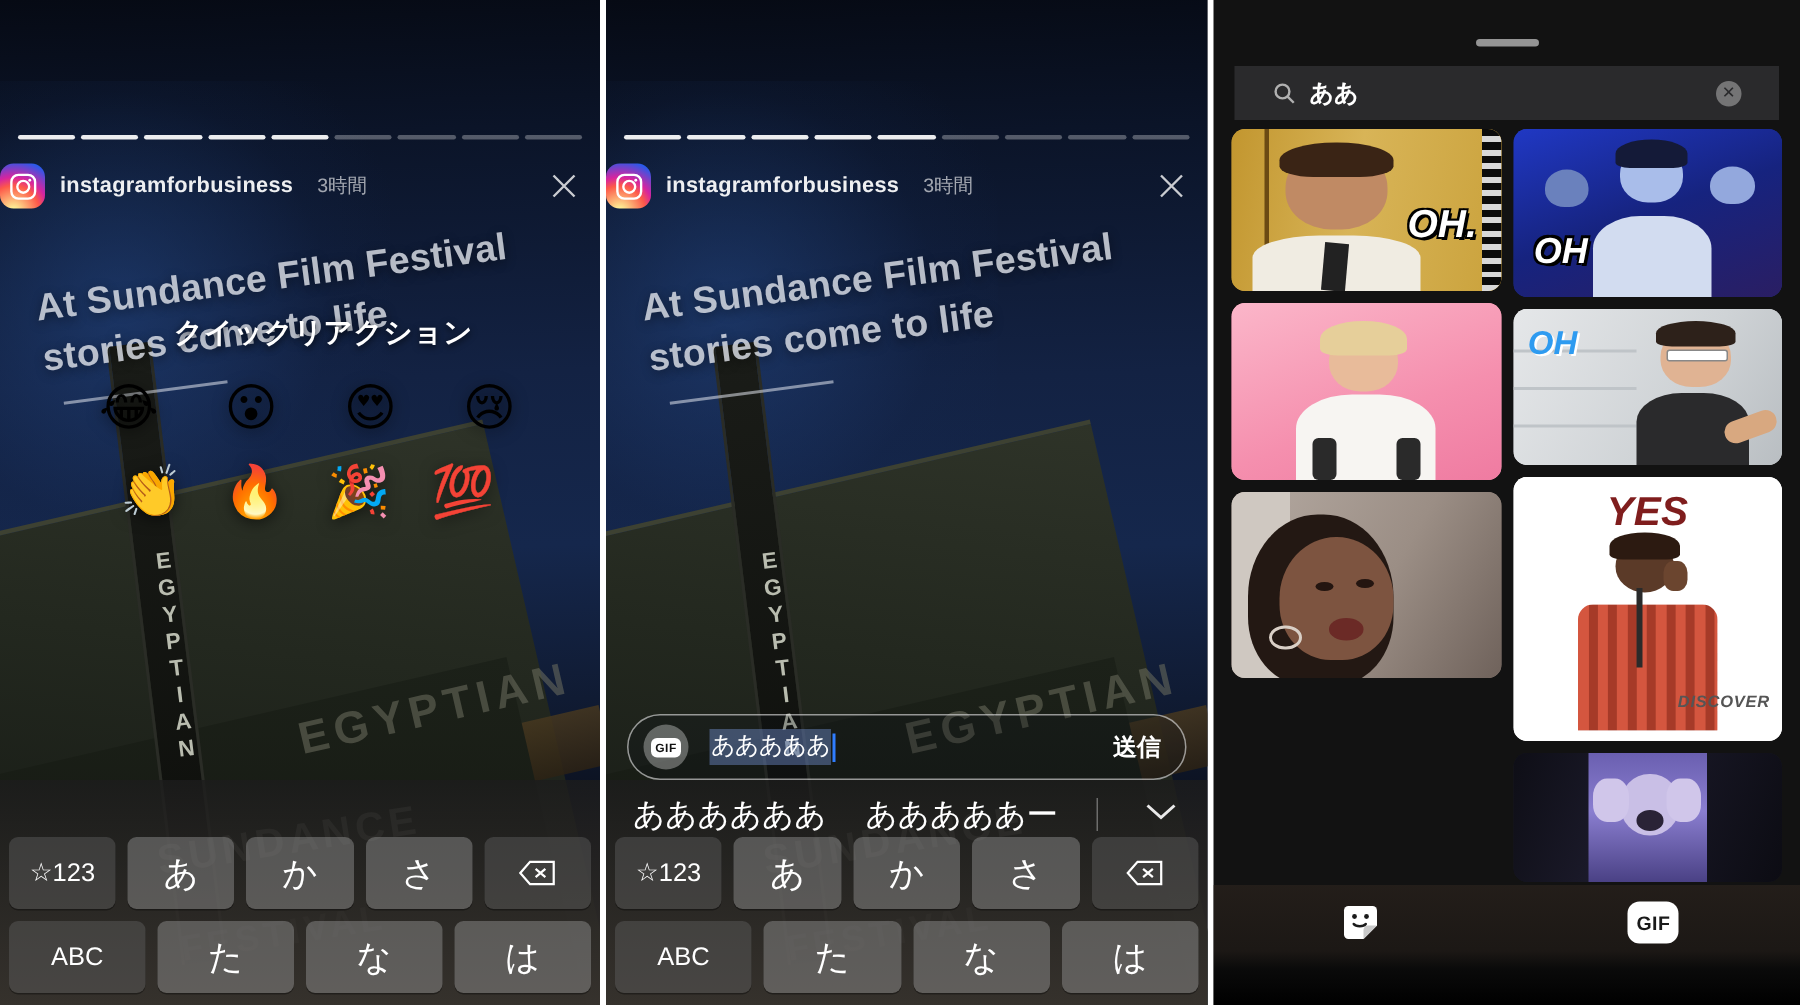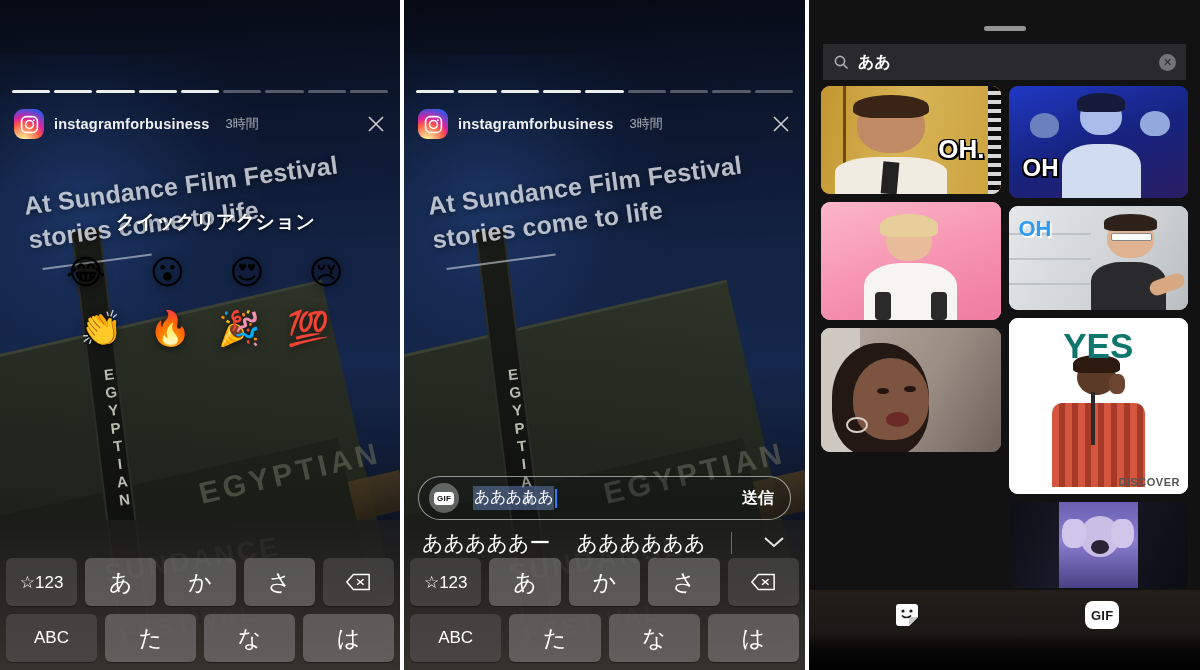--- a/index.html
+++ b/index.html
@@ -75,21 +75,21 @@
     white-space: nowrap;
   }
 
   
   .progress { position: absolute; left: 12px; right: 12px; top: 90px; display: flex; gap: 4px; z-index: 6; }
   .seg { flex: 1; height: 3px; border-radius: 2px; background: rgba(255,255,255,.30); }
   .seg.on { background: rgba(255,255,255,.92); }
 
   
   .story-head {
-    position: absolute; left: 14px; right: 12px; top: 108px; height: 32px;
+    position: absolute; left: 0; right: 12px; top: 108px; height: 32px;
     display: flex; align-items: center; gap: 10px; z-index: 6;
   }
   .ig-avatar {
     width: 30px; height: 30px; border-radius: 9px; flex: none;
     background: radial-gradient(circle at 30% 107%, #fdf497 0%, #fdf497 5%, #fd5949 45%, #d6249f 60%, #285AEB 90%);
     display: flex; align-items: center; justify-content: center;
   }
   .ig-avatar svg { width: 19px; height: 19px; }
   .story-user { color: rgba(255,255,255,.93); font-size: 14.5px; font-weight: 600; letter-spacing: .2px; }
   .story-time { color: rgba(255,255,255,.62); font-size: 13px; margin-left: 6px; }
@@ -184,31 +184,31 @@
   .key svg { width: 26px; height: 20px; }
 
   
   .sheet-handle {
     position: absolute; left: 50%; transform: translateX(-50%); top: 26px;
     width: 42px; height: 5px; border-radius: 3px; background: rgba(255,255,255,.55); z-index: 5;
   }
   .search-wrap { position: absolute; left: 14px; right: 14px; top: 44px; z-index: 5; }
   .search-box {
     height: 36px; border-radius: 0; background: #2a2a2c;
-    display: flex; align-items: center; padding: 0 10px;
+    display: flex; align-items: center; padding: 0 25px;
   }
   .search-box .mag { width: 16px; height: 16px; flex: none; opacity: .75; }
   .search-val { color: #fff; font-size: 16px; margin-left: 9px; font-weight: 600; }
   .clear-x {
     margin-left: auto; width: 17px; height: 17px; border-radius: 50%;
     background: rgba(255,255,255,.35); display: flex; align-items: center; justify-content: center;
     color: #2a2a2c; font-size: 11px; line-height: 1; font-weight: 700;
   }
 
-  .gif-grid { position: absolute; left: 12px; right: 12px; top: 86px; bottom: 80px; display: flex; gap: 8px; }
+  .gif-grid { position: absolute; left: 12px; right: 12px; top: 86px; bottom: 80px; display: flex; gap: 8px; font-style: italic; }
   .gif-col { flex: 1; display: flex; flex-direction: column; gap: 8px; }
   .tile {
     border-radius: 9px; overflow: hidden; position: relative;
     background: #222; flex: none;
   }
   .tile-cap {
     position: absolute; z-index: 3; font-weight: 900; white-space: nowrap;
     text-shadow: 2px 2px 0 #000, -1.5px -1.5px 0 #000, 1.5px -1.5px 0 #000, -1.5px 1.5px 0 #000;
   }
 
@@ -385,22 +385,22 @@
         <span class="gif-chip">GIF</span>
       </span>
       <span class="typed-text">あああああ</span>
         <span class="caret"></span>
       <span class="send-btn">送信</span>
     </div>
 
     <div class="kb">
       <div class="kb-bg"></div>
       <div class="suggest">
+        <span>ああああああ</span>
         <span>あああああー</span>
-        <span>ああああああ</span>
         <span class="divider"></span>
         <span class="chev">
           <svg viewBox="0 0 26 16" fill="none" stroke="#fff" stroke-width="2">
               <path d="M4 4 L13 12 L22 4"></path>
             </svg>
         </span>
       </div>
       <div class="kb-rows">
         <div class="kb-row">
           <div class="key dark small">☆123</div>
@@ -511,22 +511,22 @@
         </div>
 
         <div class="tile" style="height:176px;background:#ffffff;">
           <div class="art" style="background:#ffffff;">
             <div class="head" style="left:38%;top:24%;width:22%;height:20%;background:#5b3a28;border-radius:50%;"></div>
             <div style="position:absolute;left:36%;top:21%;width:26%;height:10%;background:#2c1a11;border-radius:50% 50% 20% 20%;"></div>
             <div class="torso" style="left:24%;bottom:4%;width:52%;height:48%;background:repeating-linear-gradient(90deg,#d4563f 0 7px,#a63a28 7px 13px),repeating-linear-gradient(0deg,#d4563f 0 7px,#a63a28 7px 13px);border-radius:10px 10px 0 0;"></div>
             <div style="position:absolute;left:46%;top:42%;width:4px;height:30%;background:#2a2a2a;"></div>
             <div style="position:absolute;left:56%;top:32%;width:9%;height:11%;background:#6b452f;border-radius:40%;"></div>
           </div>
-          <span class="tile-cap" style="left:50%;transform:translateX(-50%);top:8px;color:#0f766e;font-size:35px;text-shadow:none;">YES</span>
-          <span class="tile-cap" style="right:8px;bottom:6px;color:#555;font-size:11px;text-shadow:none;letter-spacing:.5px;">DISCOVER</span>
+          <span class="tile-cap" style="left:50%;transform:translateX(-50%);top:8px;color:#7f1d1d;font-size:27px;text-shadow:none;">YES</span>
+          <span class="tile-cap" style="right:8px;bottom:20px;color:#555;font-size:11px;text-shadow:none;letter-spacing:.5px;">DISCOVER</span>
         </div>
 
         <div class="tile" style="height:86px;background:#171720;">
           <div class="art" style="background:linear-gradient(110deg,#0e0e16 0%,#1b1a2a 40%,#0c0c13 100%);">
             <div style="position:absolute;left:28%;top:0;width:44%;height:100%;background:linear-gradient(180deg,#6a5fb0 0%,#8a7ed0 45%,#4a4185 100%);"></div>
             <div class="head" style="left:40%;top:16%;width:22%;height:48%;background:#c9bfe6;border-radius:50%;"></div>
             <div style="position:absolute;left:46%;top:44%;width:10%;height:16%;background:#2a2336;border-radius:50%;"></div>
             <div style="position:absolute;left:30%;top:20%;width:13%;height:34%;background:#d0c6ea;border-radius:40%;"></div>
             <div style="position:absolute;right:30%;top:20%;width:13%;height:34%;background:#d0c6ea;border-radius:40%;"></div>
           </div>

